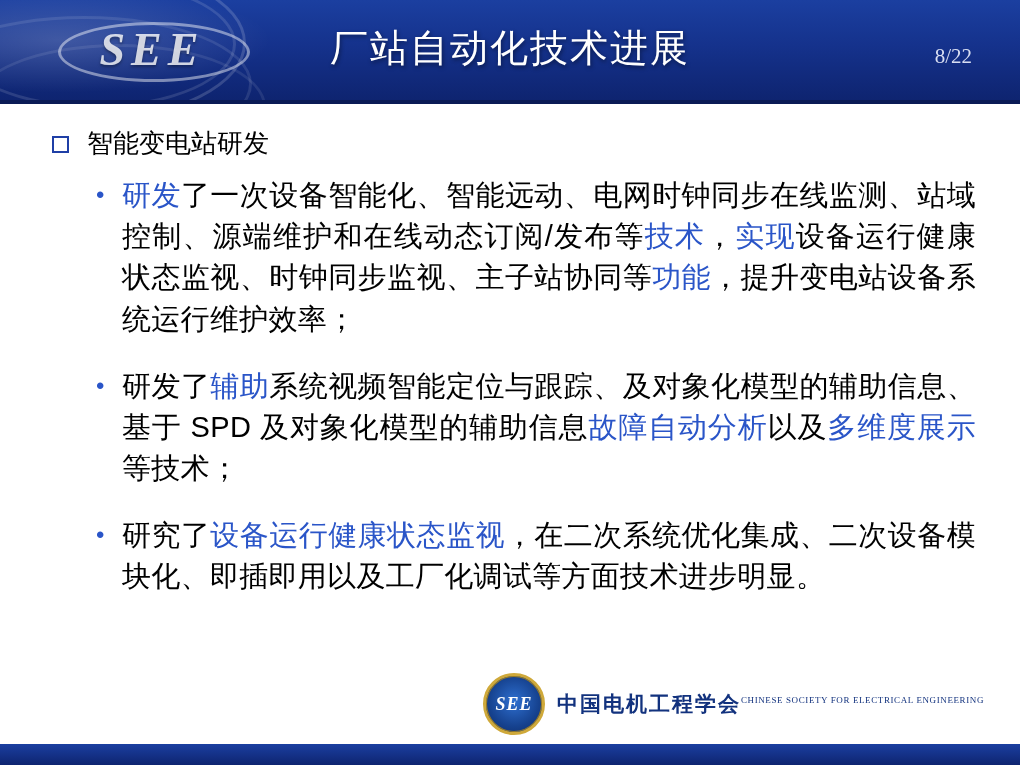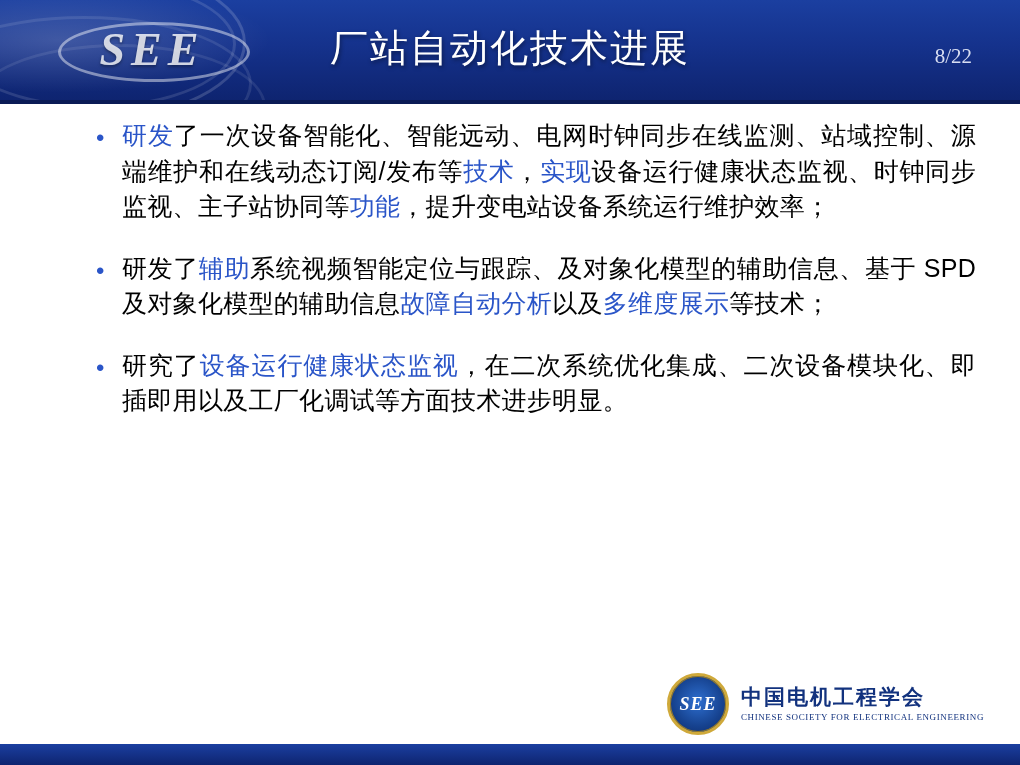--- a/index.html
+++ b/index.html
@@ -133,21 +133,21 @@
   }
   .dot-bullet {
     color: #2a55c8;
     font-size: 24px;
     line-height: 1;
     margin-top: 8px;
     width: 26px;
     flex: none;
   }
   .l2-text {
-    font-size: 25px;
+    font-size: 29px;
     color: #000000;
     line-height: 1.42;
     text-align: justify;
     letter-spacing: 0.3px;
   }
   .hl { color: #2a55c8; }
 
   
   .footer {
     position: absolute;
@@ -173,21 +173,21 @@
     color: #ffffff;
     font-family: "Liberation Serif", serif;
     font-style: italic;
     font-weight: bold;
     font-size: 18px;
     letter-spacing: 1px;
     box-shadow: 0 0 0 1px #9a7b22 inset;
   }
   .footer-texts {
     display: flex;
-    flex-direction: column;
+    flex-direction: row;
     justify-content: center;
     line-height: 1.15;
   }
   .footer-cn {
     color: #12327e;
     font-size: 21px;
     font-weight: bold;
     letter-spacing: 2px;
   }
   .footer-en {
@@ -215,20 +215,24 @@
       <span>SEE</span>
     </div>
 
     <div class="header-title">厂站自动化技术进展</div>
     <div class="page-number">8/22</div>
   </div>
   <div class="header-underline"></div>
 
   <div class="content">
 
+    <div class="l1">
+      <div class="sq-bullet"></div>
+      <div class="l1-text">智能变电站研发</div>
+    </div>
 
     <ul class="l2-list">
       <li class="l2">
         <span class="dot-bullet">•</span>
         <span class="l2-text"><span class="hl">研发</span><span>了一次设备智能化、智能远动、电网时钟同步在线监测、站域控制、源端维护和在线动态订阅/发布等</span><span class="hl">技术</span><span>，</span><span class="hl">实现</span><span>设备运行健康状态监视、时钟同步监视、主子站协同等</span><span class="hl">功能</span><span>，提升变电站设备系统运行维护效率；</span></span>
       </li>
       <li class="l2">
         <span class="dot-bullet">•</span>
         <span class="l2-text"><span>研发了</span><span class="hl">辅助</span><span>系统视频智能定位与跟踪、及对象化模型的辅助信息、基于 SPD 及对象化模型的辅助信息</span><span class="hl">故障自动分析</span><span>以及</span><span class="hl">多维度展示</span><span>等技术；</span></span>
       </li>

